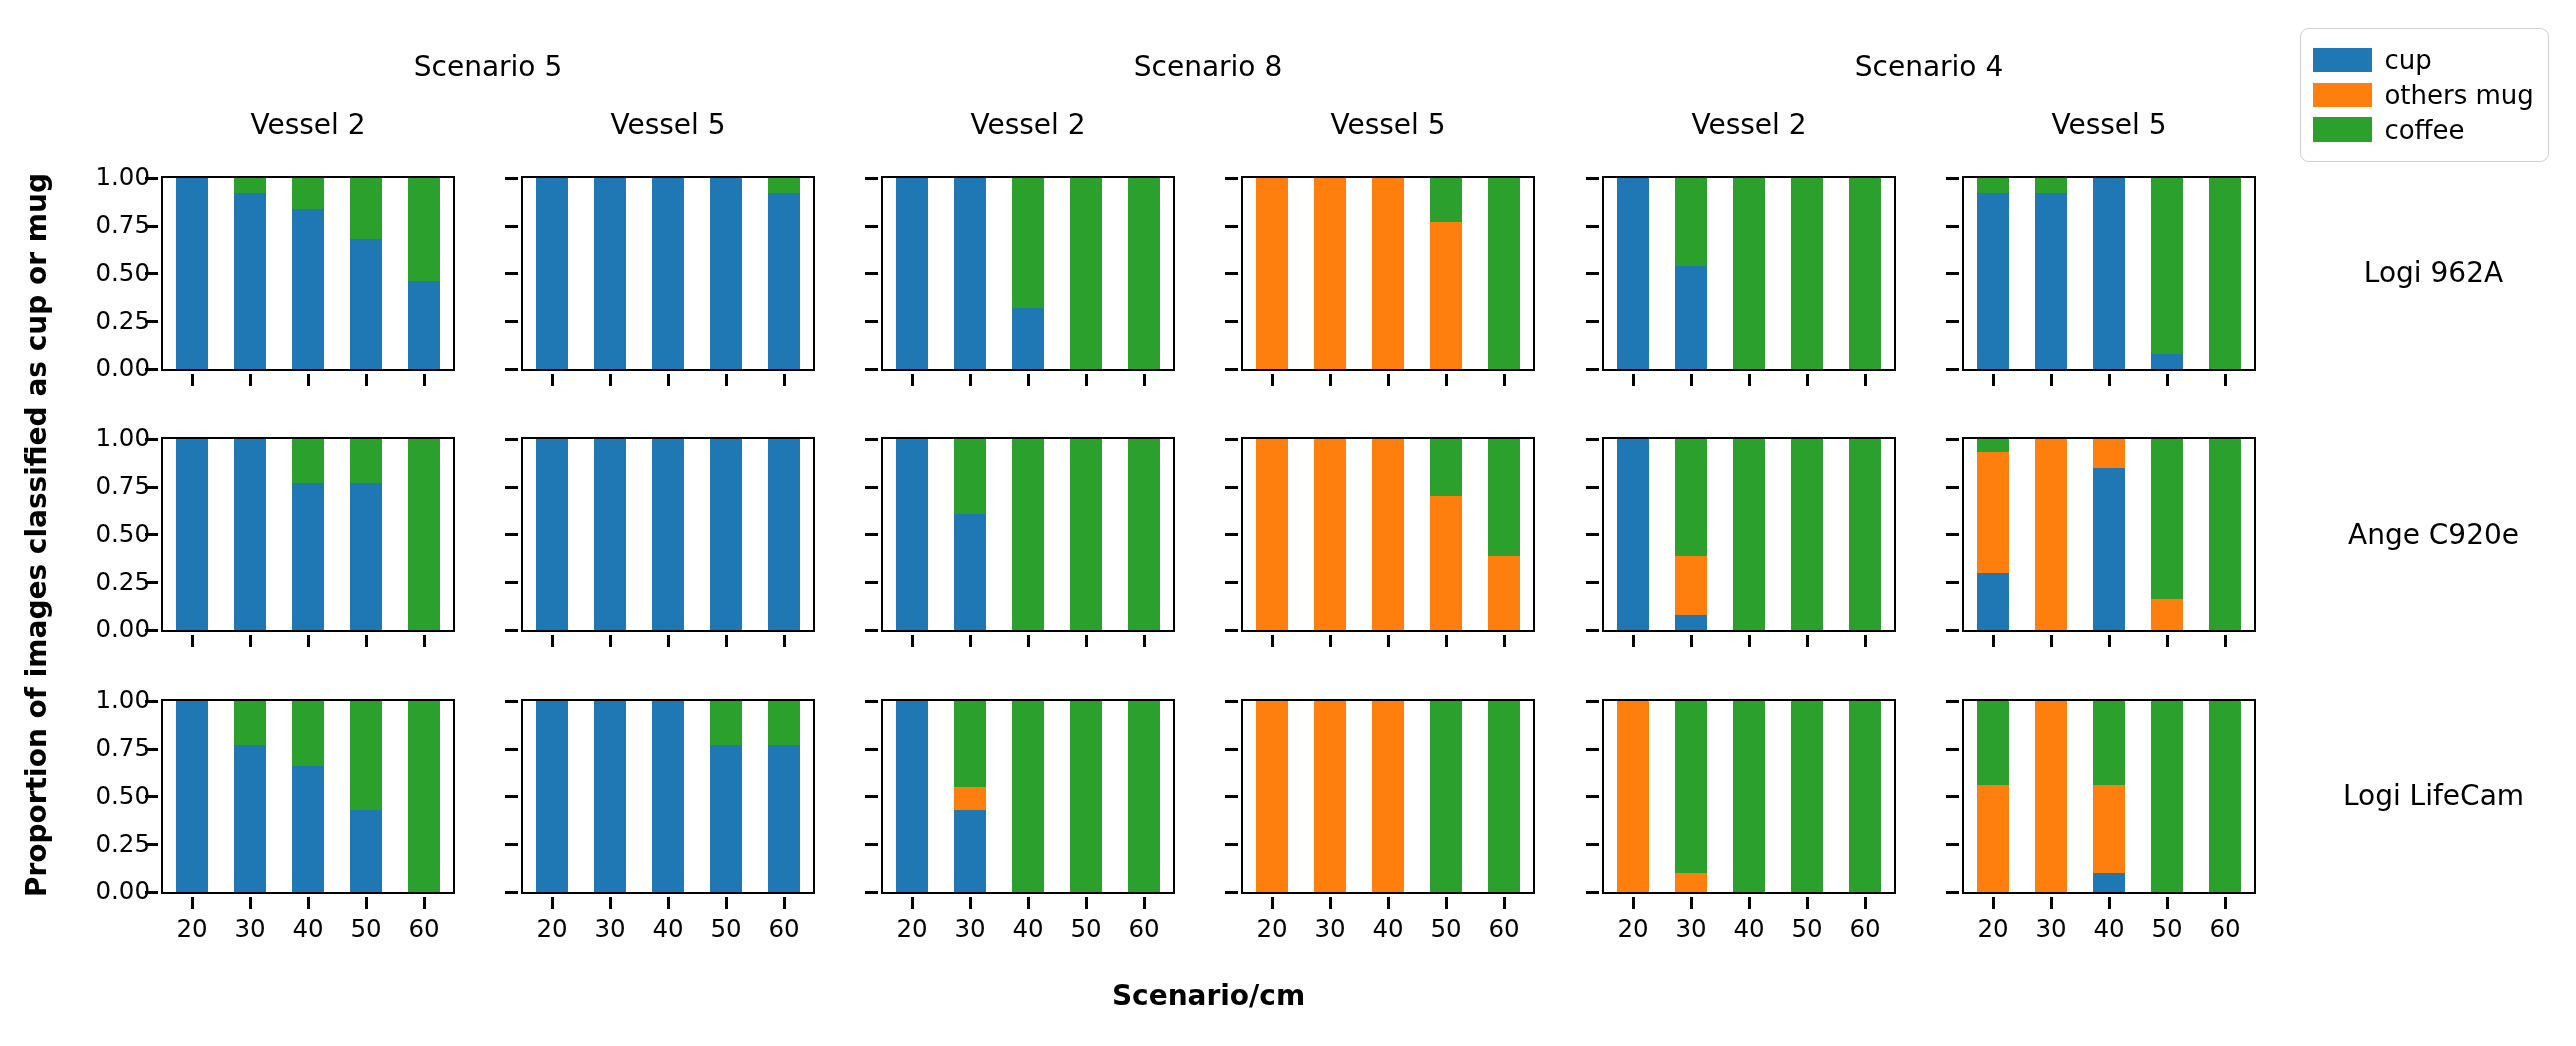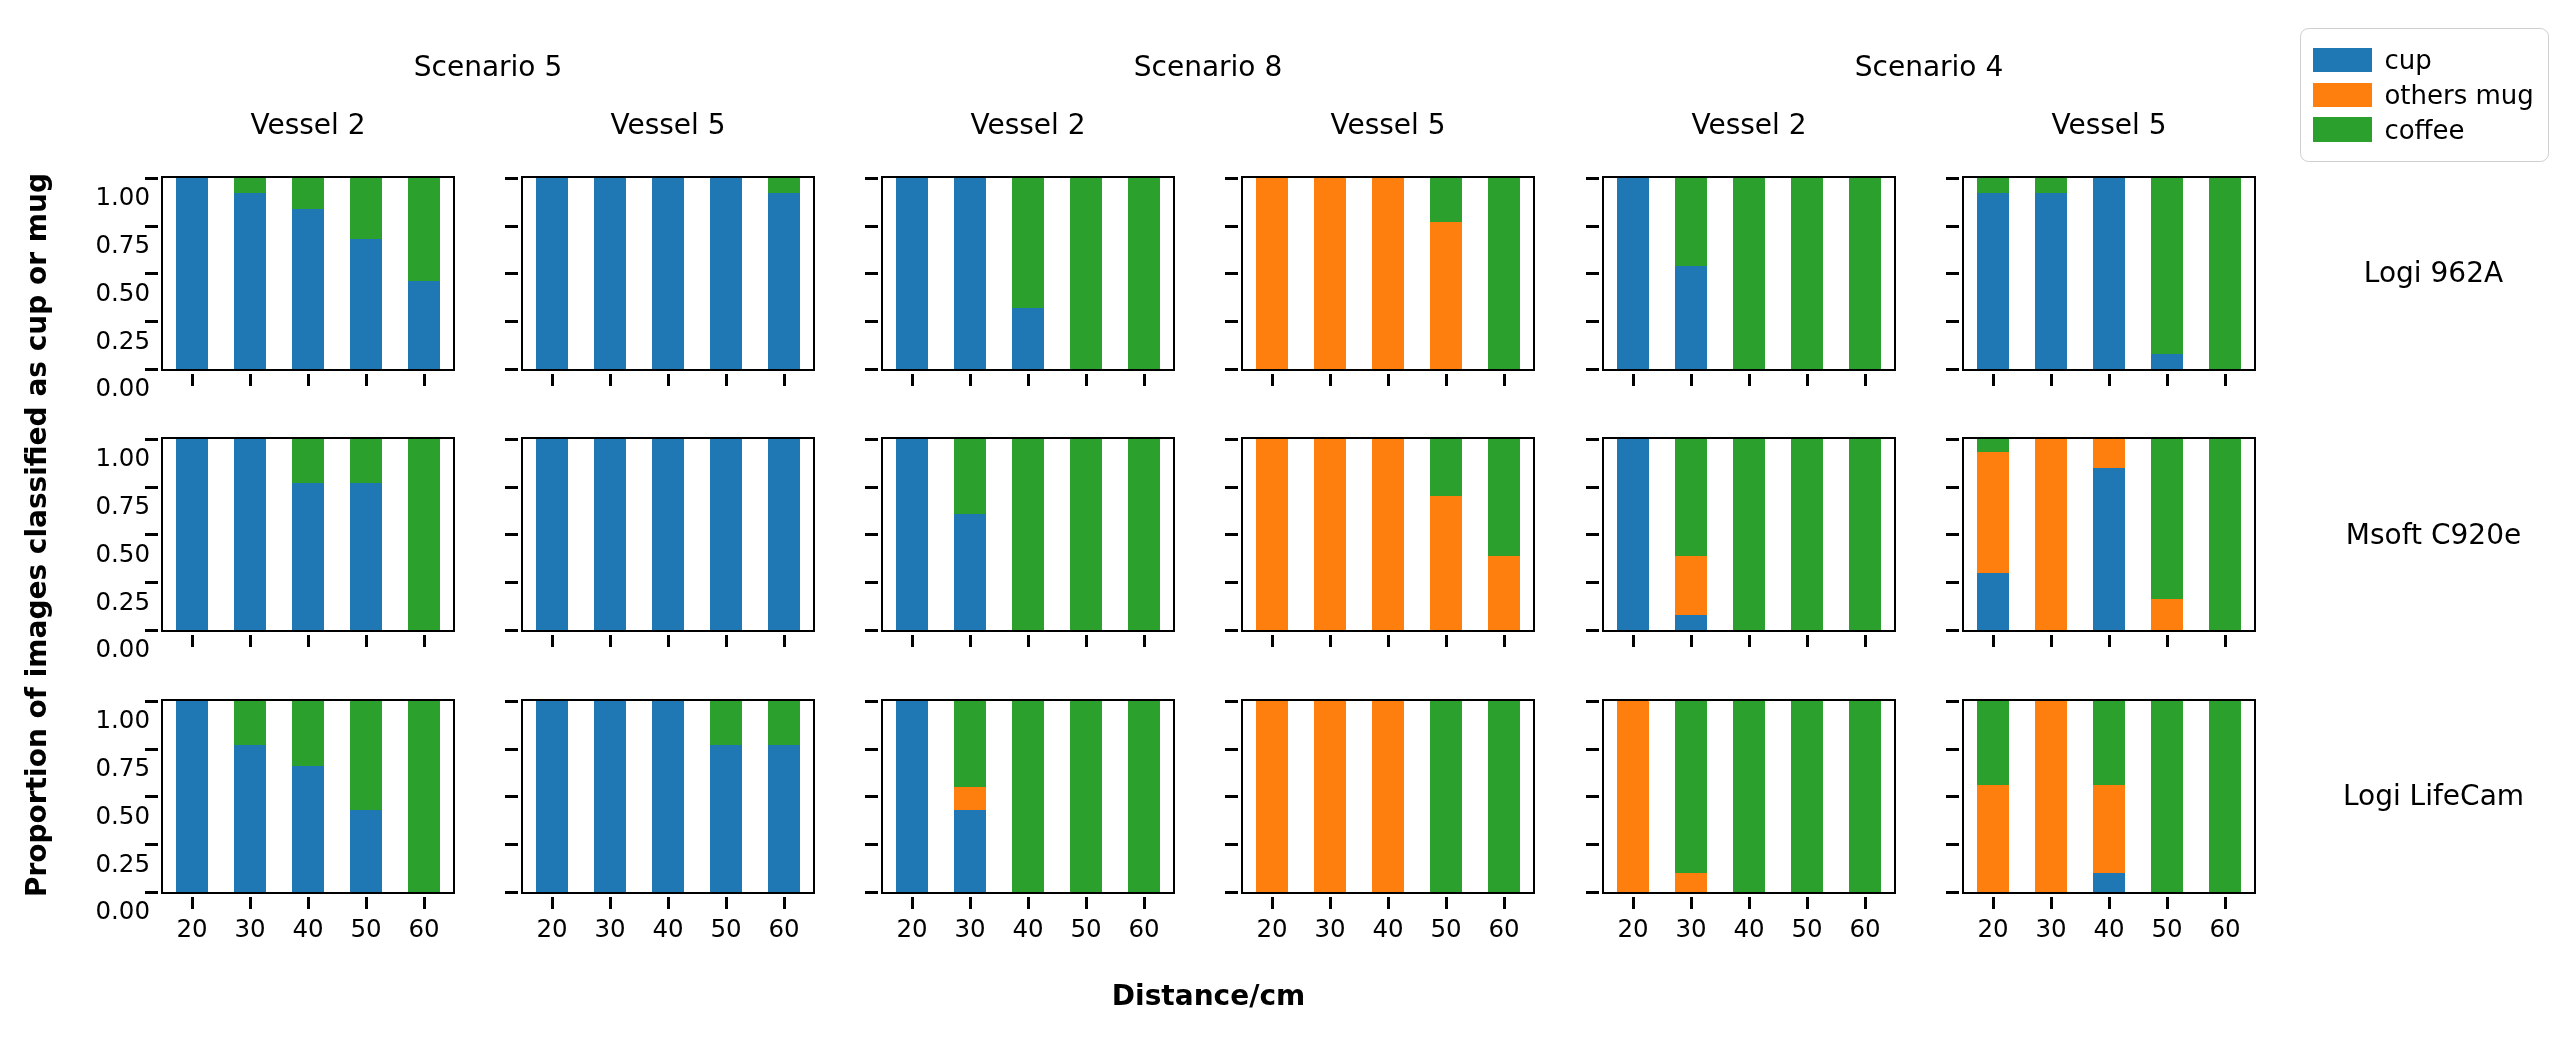--- a/index.html
+++ b/index.html
@@ -8,37 +8,37 @@
     font-family:"DejaVu Sans","Liberation Sans",sans-serif;color:#000;
   }
   .title{position:absolute;text-align:center;font-size:28px;line-height:32px;white-space:nowrap;}
   .axis-label{position:absolute;font-weight:bold;font-size:28px;}
   #y-axis-label{left:36px;top:535px;transform:translate(-50%,-50%) rotate(-90deg);transform-origin:center;white-space:nowrap;}
   #x-axis-label{left:161px;width:2095px;top:979px;text-align:center;}
   .panel{position:absolute;border:2.4px solid #000;background:#fff;box-sizing:border-box;}
   .bar-seg{position:absolute;}
   .ytick{position:absolute;width:13.5px;height:3.1px;background:#000;left:-18.4px;}
   .xtick{position:absolute;width:3.1px;height:12.2px;background:#000;bottom:-17px;}
-  .ytick-label{position:absolute;width:80px;left:-93px;text-align:right;font-size:24.5px;line-height:27px;margin-top:20px;}
+  .ytick-label{position:absolute;width:80px;left:-93px;text-align:right;font-size:24.5px;line-height:27px;}
   .xtick-label{position:absolute;font-size:24.5px;line-height:27px;transform:translateX(-50%);top:calc(100% + 23px);}
   .row-label{position:absolute;left:2291px;width:285px;text-align:center;font-size:28px;line-height:32px;}
   #legend{
     position:absolute;left:2300px;top:28px;background:#fff;
     border:1.8px solid #cfcfcf;border-radius:8.6px;padding:11px 14.7px 11px 12.2px;
   }
   .legend-item{display:flex;align-items:center;margin:4.9px 0;}
   .legend-swatch{width:59px;height:24.5px;margin-right:12.2px;flex:0 0 auto;}
   .legend-label{font-size:26px;white-space:nowrap;}
 </style>
 </head>
 <body>
 
 <div id="y-axis-label" class="axis-label">Proportion of images classified as cup or mug</div>
 
-<div id="x-axis-label" class="axis-label">Distance/cm</div>
+<div id="x-axis-label" class="axis-label">Scenario/cm</div>
 
 <div id="legend">
     <div class="legend-item">
       <div class="legend-swatch" style="background: rgb(31, 119, 180);"></div>
       <div class="legend-label">cup</div>
     </div>
     <div class="legend-item">
       <div class="legend-swatch" style="background: rgb(255, 127, 14);"></div>
       <div class="legend-label">others mug</div>
     </div>
@@ -52,21 +52,21 @@
     <div class="title" style="left: 161px; width: 654px; top: 51px;">Scenario 5</div>
     <div class="title" style="left: 881px; width: 654px; top: 51px;">Scenario 8</div>
     <div class="title" style="left: 1602px; width: 654px; top: 51px;">Scenario 4</div>
     <div class="title" style="left: 161px; width: 294px; top: 109px;">Vessel 2</div>
     <div class="title" style="left: 521px; width: 294px; top: 109px;">Vessel 5</div>
     <div class="title" style="left: 881px; width: 294px; top: 109px;">Vessel 2</div>
     <div class="title" style="left: 1241px; width: 294px; top: 109px;">Vessel 5</div>
     <div class="title" style="left: 1602px; width: 294px; top: 109px;">Vessel 2</div>
     <div class="title" style="left: 1962px; width: 294px; top: 109px;">Vessel 5</div>
     <div class="row-label" style="top: 257px;">Logi 962A</div>
-    <div class="row-label" style="top: 519px;">Msoft C920e</div>
+    <div class="row-label" style="top: 519px;">Ange C920e</div>
     <div class="row-label" style="top: 780px;">Logi LifeCam</div>
     <div class="panel" style="left: 161px; top: 176px; width: 294px; height: 195px;">
       <div class="bar-seg" style="left: 4.5%; width: 11%; bottom: 0%; height: 100%; background: rgb(31, 119, 180);"></div>
       <div class="xtick" style="left: calc(10% - 1.2px);"></div>
       <div class="bar-seg" style="left: 24.5%; width: 11%; bottom: 0%; height: 92%; background: rgb(31, 119, 180);"></div>
       <div class="bar-seg" style="left: 24.5%; width: 11%; bottom: 92%; height: 8%; background: rgb(44, 160, 44);"></div>
       <div class="xtick" style="left: calc(30% - 1.2px);"></div>
       <div class="bar-seg" style="left: 44.5%; width: 11%; bottom: 0%; height: 84%; background: rgb(31, 119, 180);"></div>
       <div class="bar-seg" style="left: 44.5%; width: 11%; bottom: 84%; height: 16%; background: rgb(44, 160, 44);"></div>
       <div class="xtick" style="left: calc(50% - 1.2px);"></div>

